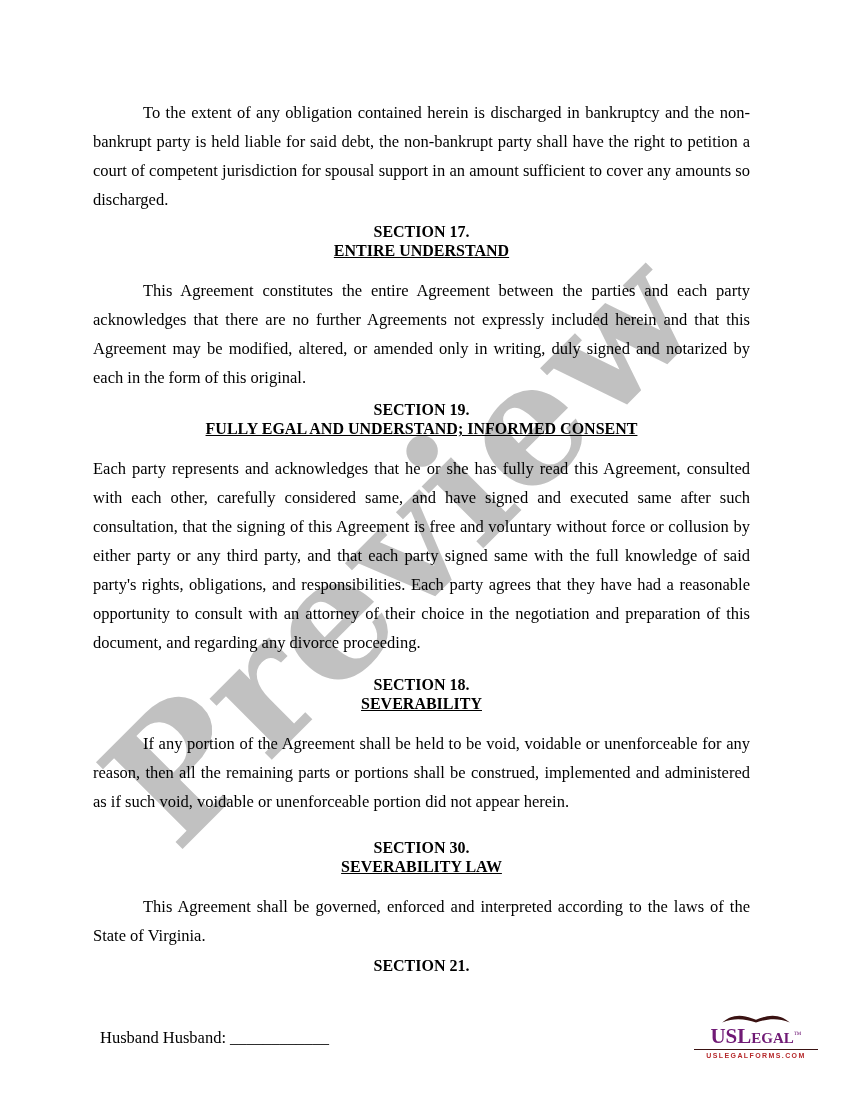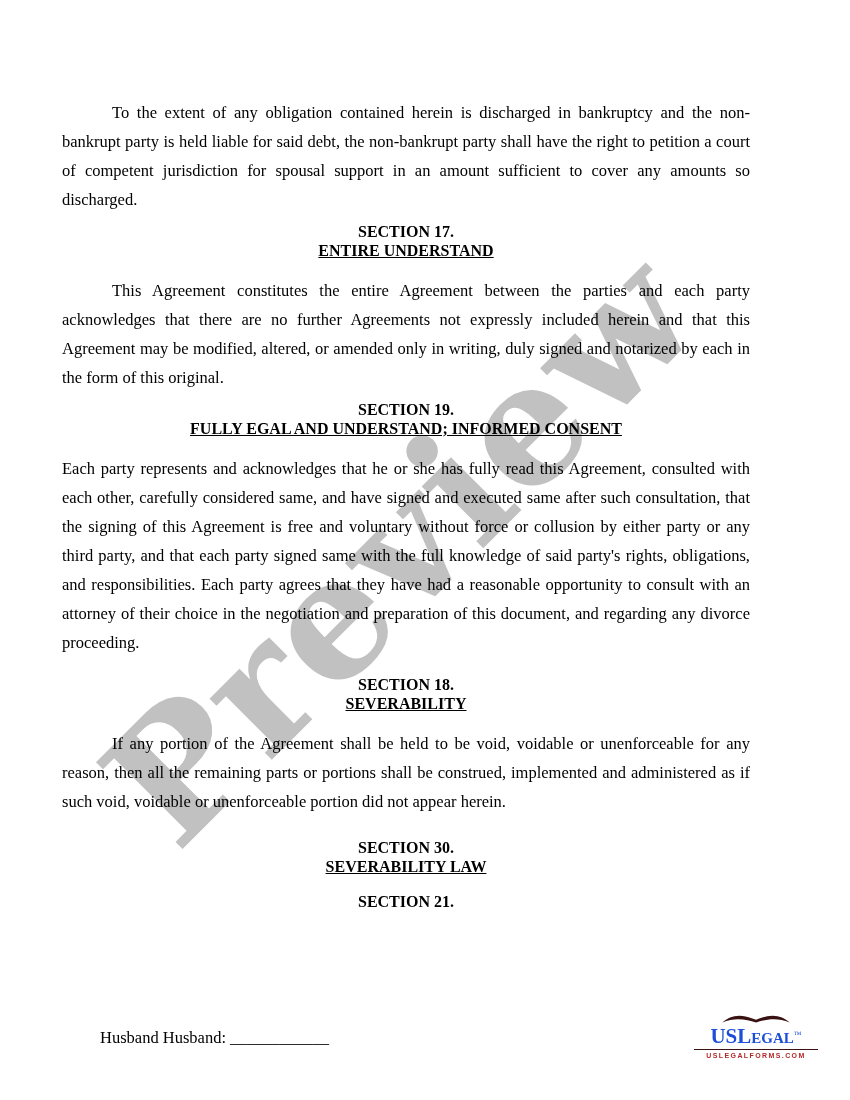--- a/index.html
+++ b/index.html
@@ -24,21 +24,21 @@
     color: #8f8f8f;
     opacity: 0.55;
     white-space: nowrap;
     z-index: 0;
     letter-spacing: 2px;
     user-select: none;
   }
   .content {
     position: relative;
     z-index: 1;
-    padding: 98px 100px 0 62px;
+    padding: 98px 100px 0 93px;
     line-height: 29px;
     font-family: Liberation Serif, serif;
   }
   p.body {
     margin: 0 0 6px 0;
     text-align: justify;
   }
   p.indent { text-indent: 50px; }
   .sec {
     margin: 8px 0 16px 0;
@@ -68,21 +68,21 @@
     right: 28px;
     top: 1010px;
     width: 132px;
     z-index: 1;
     text-align: center;
     line-height: 1;
   }
   .logo-eagle { display: block; margin: 0 auto 1px auto; }
   .logo-brand {
     font-family: "Liberation Serif", serif;
-    color: #1d4ed8;
+    color: #701a75;
     font-weight: bold;
     white-space: nowrap;
   }
   .logo-brand .big { font-size: 21px; }
   .logo-brand .small { font-size: 15px; }
   .logo-brand .tm { font-size: 8px; vertical-align: super; font-weight: normal; }
   .logo-rule {
     border: none;
     border-top: 1px solid #3a1212;
     margin: 2px 4px 2px 4px;
@@ -122,20 +122,21 @@
     <div class="sec sec-19">
       <div class="sec-number">SECTION 18.</div>
       <div class="sec-title">SEVERABILITY</div>
     </div>
     <p class="body indent">If any portion of the Agreement shall be held to be void, voidable or unenforceable for any reason, then all the remaining parts or portions shall be construed, implemented and administered as if such void, voidable or unenforceable portion did not appear herein.</p>
 
     <div class="sec sec-20">
       <div class="sec-number">SECTION 30.</div>
       <div class="sec-title">SEVERABILITY LAW</div>
     </div>
+    <p class="body indent">This Agreement shall be governed, enforced and interpreted according to the laws of the State of Virginia.</p>
 
     <div class="sec sec-21">
       <div class="sec-number">SECTION 21.</div>
     </div>
 
   </div>
 
   <div class="footer-row">
     <div class="initials-block initials-husband">
       <span>Husband Husband:</span><span class="initials-blank">____________</span>

